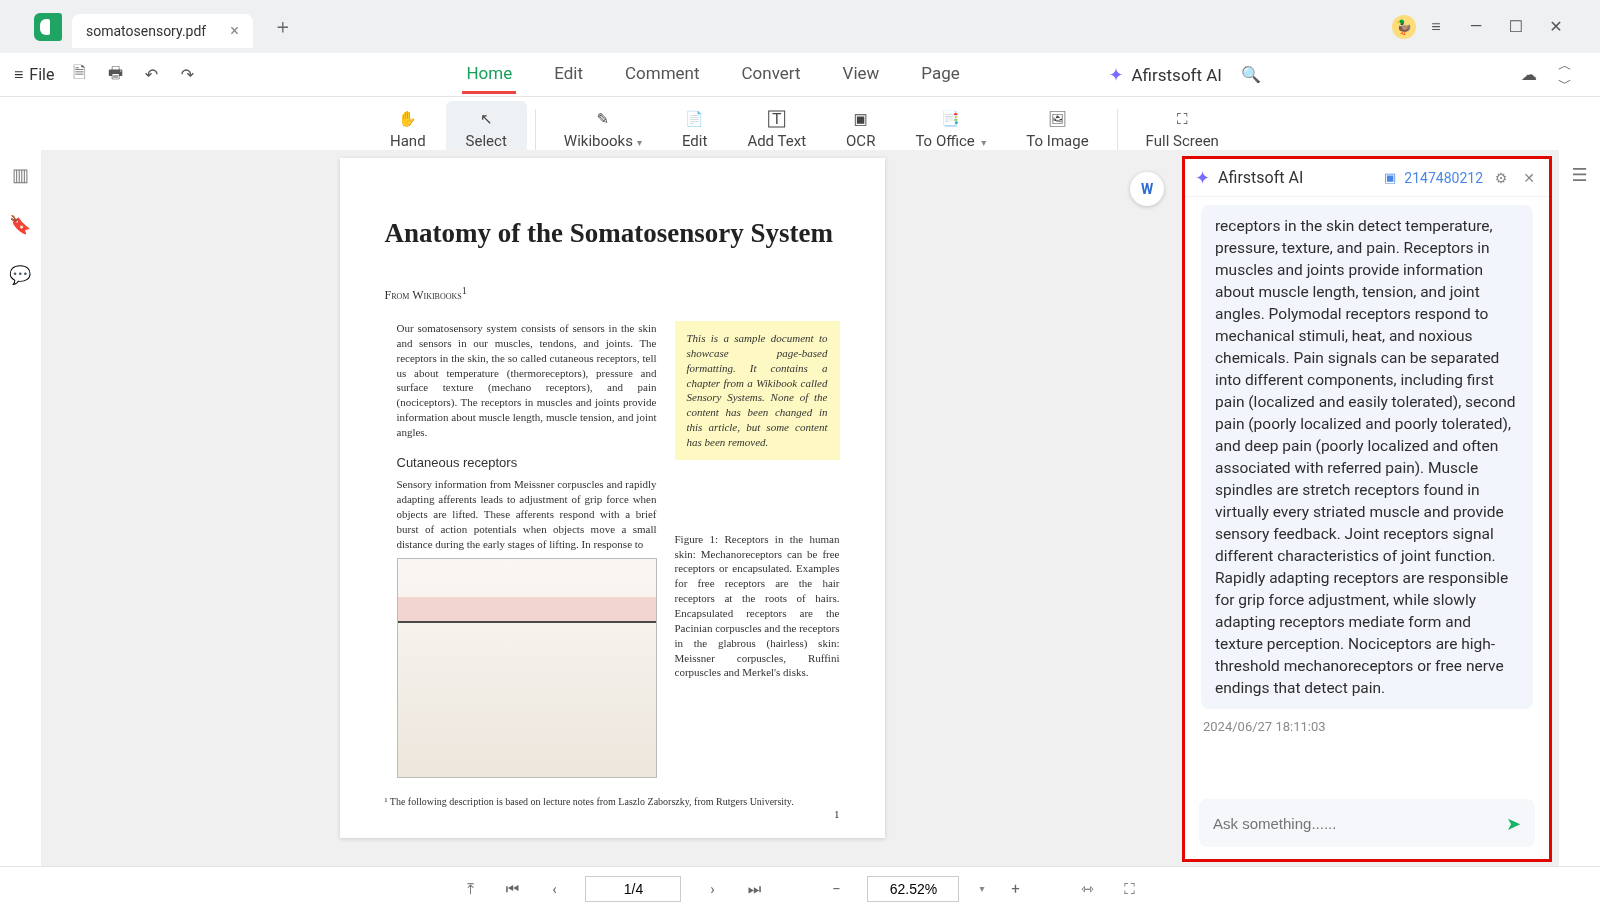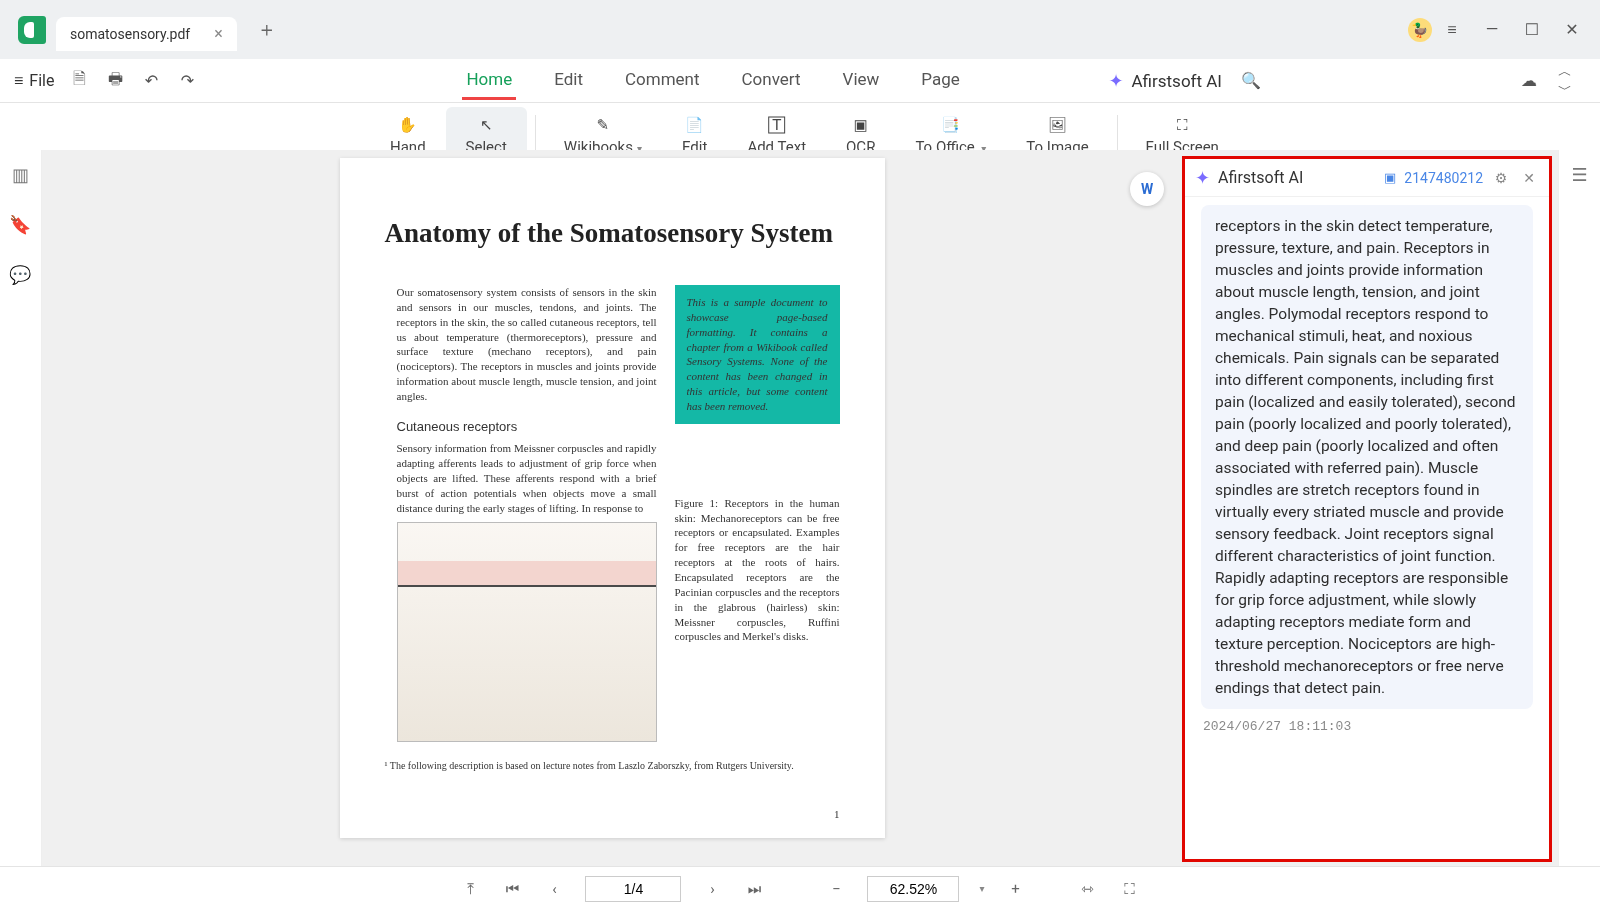--- a/index.html
+++ b/index.html
@@ -7,25 +7,25 @@
       width: 1600px;
       height: 910px;
       font-family: -apple-system, BlinkMacSystemFont, "Segoe UI", Roboto, sans-serif;
       background: #f0f0f0;
       overflow: hidden;
       position: relative;
       font-size: 14px;
       color: #333;
     }
     .titlebar {
-      height: 59px;
+      height: 53px;
       background: #eef0f2;
       display: flex;
       align-items: center;
-      padding: 0 8px;
+      padding: 0 24px;
     }
     .app-logo {
       width: 28px; height: 28px;
       background: #1fa463;
       border-radius: 6px 3px 3px 6px;
       margin: 0 10px;
       position: relative;
     }
     .app-logo::after {
       content:""; position:absolute; left:6px; top:6px; width:10px; height:16px;
@@ -100,21 +100,21 @@
       width:545px; margin-top:8px; background:#fff; box-shadow:0 1px 4px rgba(0,0,0,0.15);
       padding: 60px 45px 30px 45px;
       position:relative;
       height: 680px;
     }
     .page-title { font-family: Georgia, serif; font-size:27px; font-weight:600; color:#222; margin-bottom:36px;}
     .from { font-variant: small-caps; font-size:12px; font-family: Georgia, serif; margin-bottom:18px;}
     .twocol { display:flex; gap:18px; font-family: Georgia, serif; font-size:11px; color:#333; text-align:justify; line-height:1.35;margin-left:12px;}
     .leftcol { flex:1; }
     .rightcol { flex:0.82; }
-    .callout { background:#14b8a6; padding:10px 12px; font-style:italic; font-size:11px; line-height:1.35; }
+    .callout { background:#fef9c3; padding:10px 12px; font-style:italic; font-size:11px; line-height:1.35; }
     .subhead { font-family: Liberation Sans, sans-serif; font-size:13px; margin:14px 0 6px 0; }
     .figtext { margin-top:72px; font-size:11px; font-style:normal; line-height:1.35; font-family: Georgia, serif;}
     .illus { width:260px; height:220px; background:
       linear-gradient(#f3d5cf,#f3d5cf) 0 38px/100% 24px no-repeat,
       linear-gradient(#4a4a4a,#4a4a4a) 0 58px/100% 6px no-repeat,
       linear-gradient(#faf7f3,#ece6dc);
       border:1px solid #bbb; position:relative; margin-top:6px;
     }
     .footnote { font-size:10px; font-family:Georgia,serif; margin-top:18px; }
     .pgnum { position:absolute; bottom:18px; right:45px; font-family:Georgia,serif; font-size:11px;}
@@ -132,21 +132,21 @@
       position:relative;
     }
     .ai-head {
       height:38px; display:flex; align-items:center; padding:0 10px; gap:8px; border-bottom:1px solid #f0f0f0;
     }
     .ai-head-title { font-size:16px; color:#333; flex:1;}
     .ai-head-num { font-size:14px; color:#4a87e6; }
     .ai-head-ico { color:#888; font-size:14px; width:20px; text-align:center; cursor:pointer;}
     .ai-body { flex:1; overflow:auto; padding:8px 16px; }
     .ai-msg { background:#f2f5fc; border-radius:8px; padding:10px 14px; font-size:15.5px; line-height:1.42; color:#2e2e2e;}
-    .ai-ts { font-size:13px; color:#8a8a8a; margin:10px 2px;font-family:Liberation Mono, monospace; }
+    .ai-ts { font-size:13px; color:#8a8a8a; margin:10px 2px; }
     .ai-input {
       margin:10px 14px 12px 14px; height:48px; background:#f5f7fa; border-radius:8px;
       display:flex; align-items:center; padding:0 14px; gap:10px;
     }
     .ai-input input { flex:1; border:none; background:transparent; outline:none; font-size:15px; color:#555;}
     .send-ico { color:#17b36a; font-size:18px; }
 
     .right-rail {
       width:42px; background:#fff; display:flex; flex-direction:column; align-items:center; padding-top:12px; gap:26px; border-left:1px solid #eee;
     }
@@ -256,20 +256,21 @@
   <div class="left-rail">
     <div class="rail-ico">▥</div>
     <div class="rail-ico">🔖</div>
     <div class="rail-ico">💬</div>
   </div>
 
   <div class="doc-area">
     <div class="floating-word">W</div>
     <div class="page">
       <div class="page-title">Anatomy of the Somatosensory System</div>
+      <div class="from"><span>From Wikibooks</span><sup>1</sup></div>
       <div class="twocol">
         <div class="leftcol">
           <div>Our somatosensory system consists of sensors in the skin and sensors in our muscles, tendons, and joints. The receptors in the skin, the so called cutaneous receptors, tell us about temperature (thermoreceptors), pressure and surface texture (mechano receptors), and pain (nociceptors). The receptors in muscles and joints provide information about muscle length, muscle tension, and joint angles.</div>
           <div class="subhead">Cutaneous receptors</div>
           <div>Sensory information from Meissner corpuscles and rapidly adapting afferents leads to adjustment of grip force when objects are lifted. These afferents respond with a brief burst of action potentials when objects move a small distance during the early stages of lifting. In response to</div>
           <div class="illus"></div>
         </div>
         <div class="rightcol">
           <div class="callout">This is a sample document to showcase page-based formatting. It contains a chapter from a Wikibook called Sensory Systems. None of the content has been changed in this article, but some content has been removed.</div>
           <div class="figtext">Figure 1:  Receptors in the human skin: Mechanoreceptors can be free receptors or encapsulated. Examples for free receptors are the hair receptors at the roots of hairs. Encapsulated receptors are the Pacinian corpuscles and the receptors in the glabrous (hairless) skin: Meissner corpuscles, Ruffini corpuscles and Merkel's disks.</div>
@@ -285,20 +286,24 @@
       <span class="sparkle">✦</span>
       <span class="ai-head-title">Afirstsoft AI</span>
       <span style="color:#4a87e6;font-size:13px;">▣</span>
       <span class="ai-head-num">2147480212</span>
       <span class="ai-head-ico">⚙</span>
       <span class="ai-head-ico">✕</span>
     </div>
     <div class="ai-body">
       <div class="ai-msg">receptors in the skin detect temperature, pressure, texture, and pain. Receptors in muscles and joints provide information about muscle length, tension, and joint angles. Polymodal receptors respond to mechanical stimuli, heat, and noxious chemicals. Pain signals can be separated into different components, including first pain (localized and easily tolerated), second pain (poorly localized and poorly tolerated), and deep pain (poorly localized and often associated with referred pain). Muscle spindles are stretch receptors found in virtually every striated muscle and provide sensory feedback. Joint receptors signal different characteristics of joint function. Rapidly adapting receptors are responsible for grip force adjustment, while slowly adapting receptors mediate form and texture perception. Nociceptors are high-threshold mechanoreceptors or free nerve endings that detect pain.</div>
       <div class="ai-ts">2024/06/27 18:11:03</div>
+    </div>
+    <div class="ai-input">
+      <input type="text" placeholder="Ask something......" style="">
+      <span class="send-ico">➤</span>
     </div>
   </div>
 
   <div class="right-rail">
     <div class="rail-ico">☰</div>
   </div>
 </div>
 
 <div class="statusbar">
   <div class="sb-ico">⤒</div>

